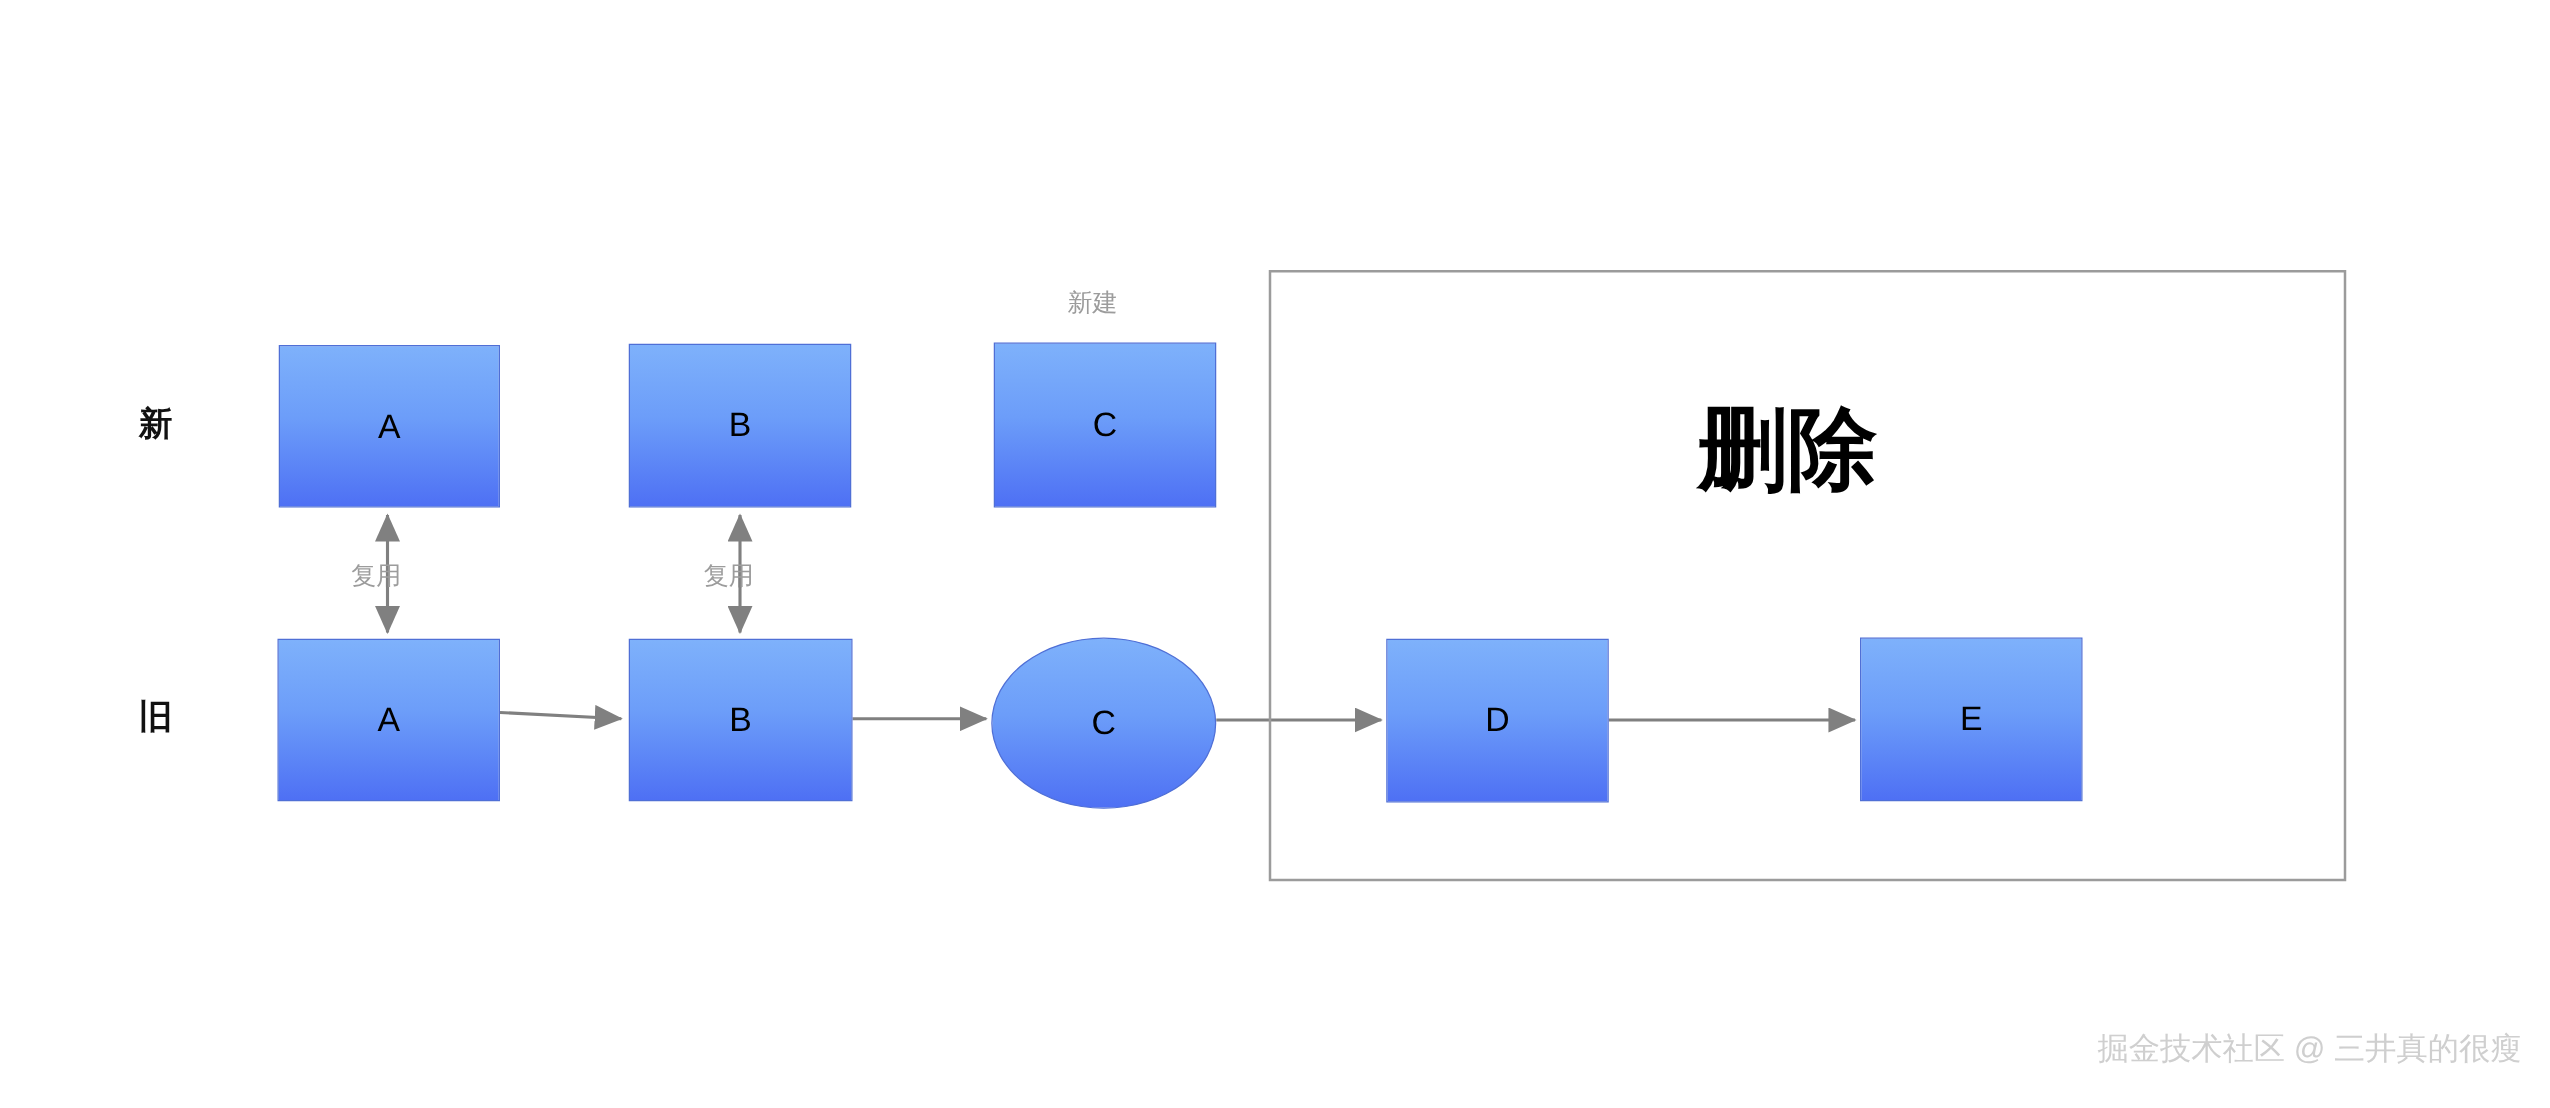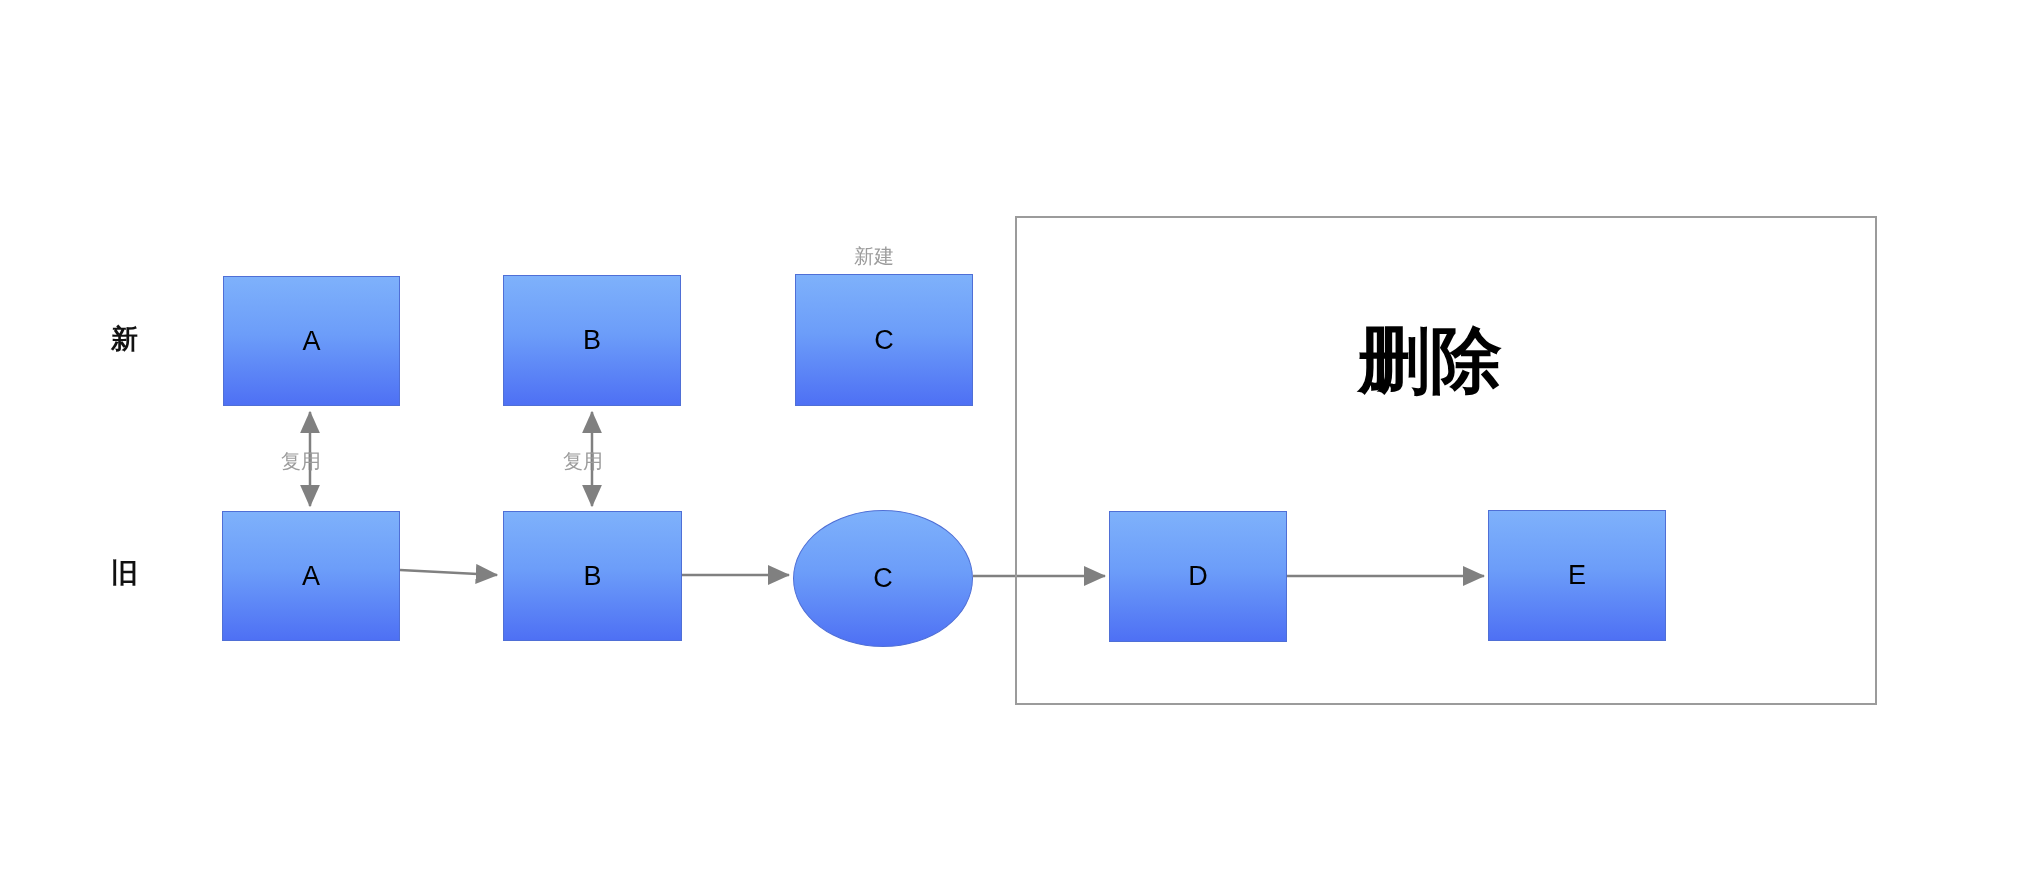--- a/index.html
+++ b/index.html
@@ -150,19 +150,20 @@
   <div class="node" style="left:795px; top:274px; width:178px; height:132px;">C</div>
 
   <div class="node" style="left:222px; top:511px; width:178px; height:130px;">A</div>
   <div class="node" style="left:503px; top:511px; width:179px; height:130px;">B</div>
   <div class="node ellipse" style="left:793px; top:510px; width:180px; height:137px;">C</div>
   <div class="node" style="left:1109px; top:511px; width:178px; height:131px;">D</div>
   <div class="node" style="left:1488px; top:510px; width:178px; height:131px;">E</div>
 
   <div class="edge-caption" style="left:281px; top:451px;">复用</div>
   <div class="edge-caption" style="left:563px; top:451px;">复用</div>
-  <div class="edge-caption" style="left:854px; top:246px;">新建</div>
+  <div class="edge-caption" style="left:854px; top:233px;">新建</div>
 
   <div id="delete-region"></div>
   <div id="delete-label">删除</div>
 
+  <div id="watermark">掘金技术社区 @ 三井真的很瘦</div>
 
 </div>
 
 </body></html>

